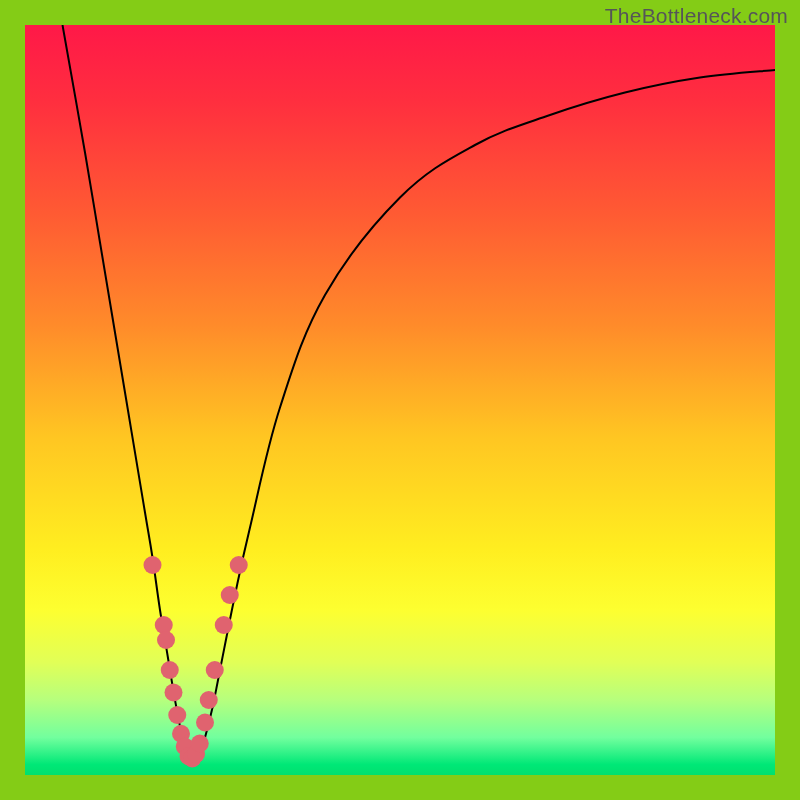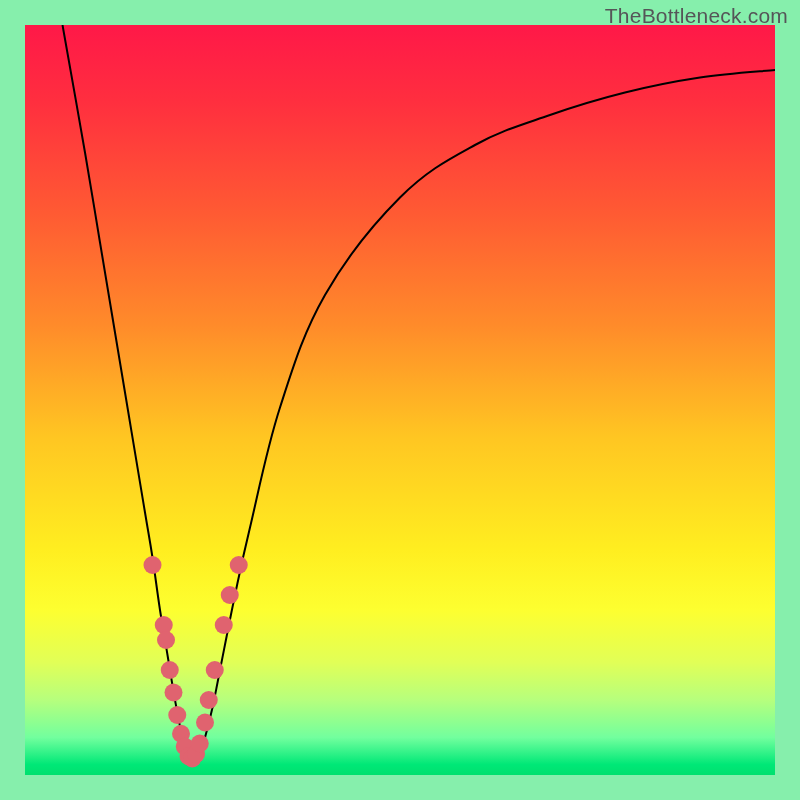--- a/index.html
+++ b/index.html
@@ -7,21 +7,21 @@
     padding: 0;
     width: 800px;
     height: 800px;
     overflow: hidden;
     font-family: Arial, Helvetica, sans-serif;
   }
   .frame {
     position: relative;
     width: 800px;
     height: 800px;
-    background: #86efac;
+    background: #84cc16;
     box-sizing: border-box;
   }
   .plot-area {
     position: absolute;
     left: 25px;
     top: 25px;
     width: 750px;
     height: 750px;
     overflow: hidden;
   }

